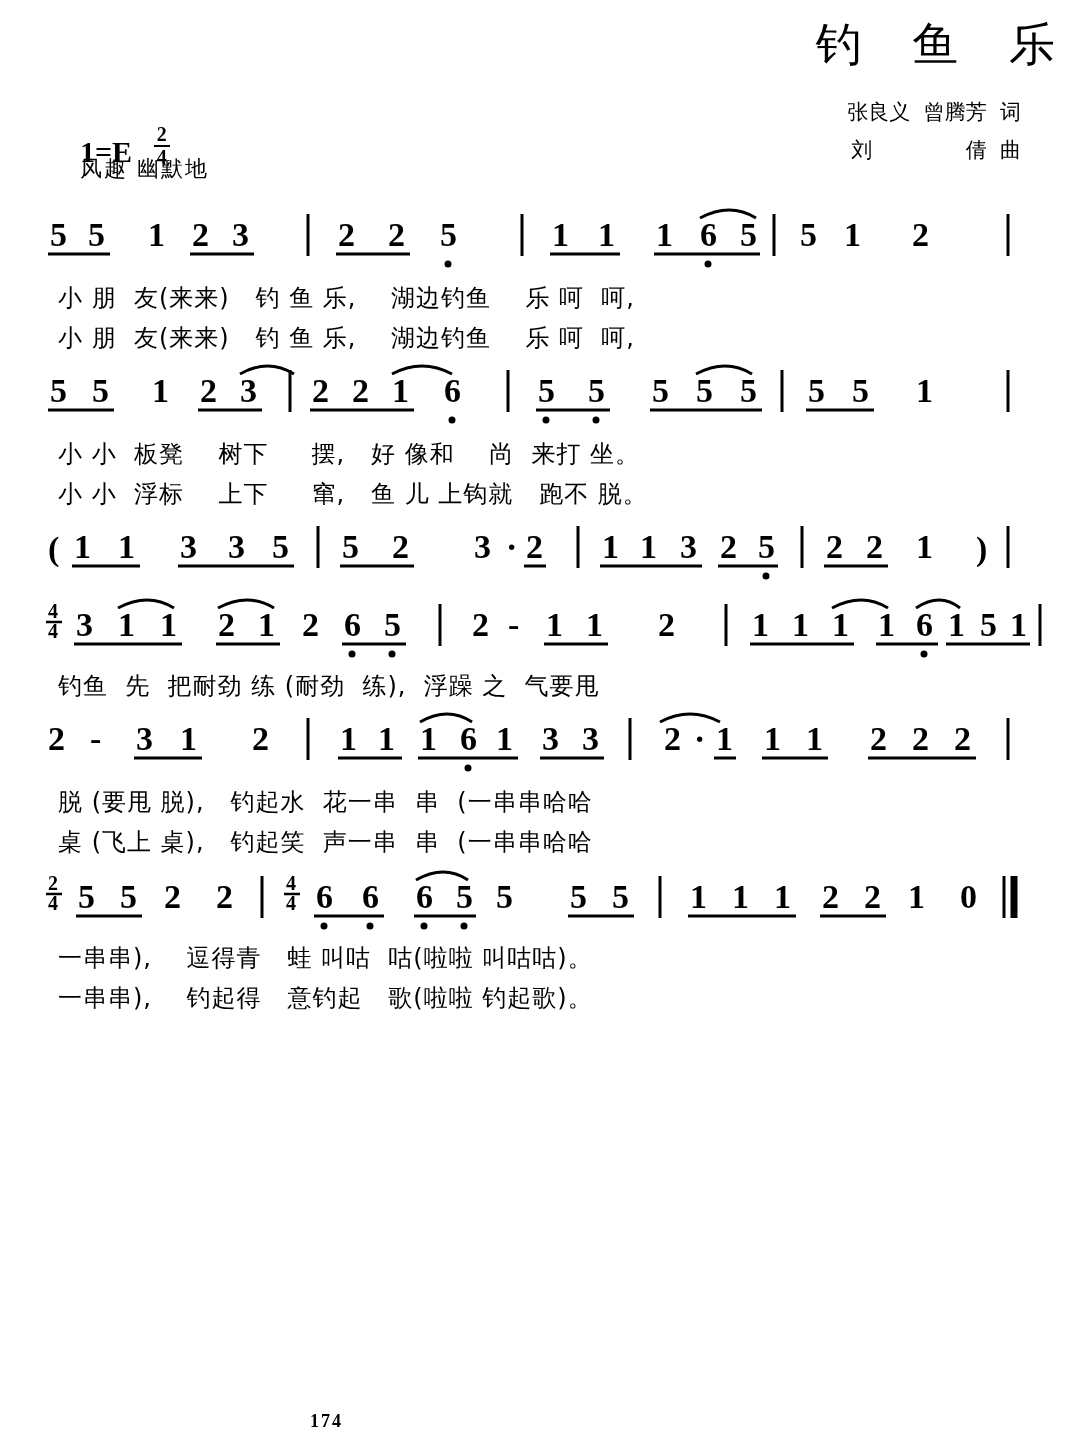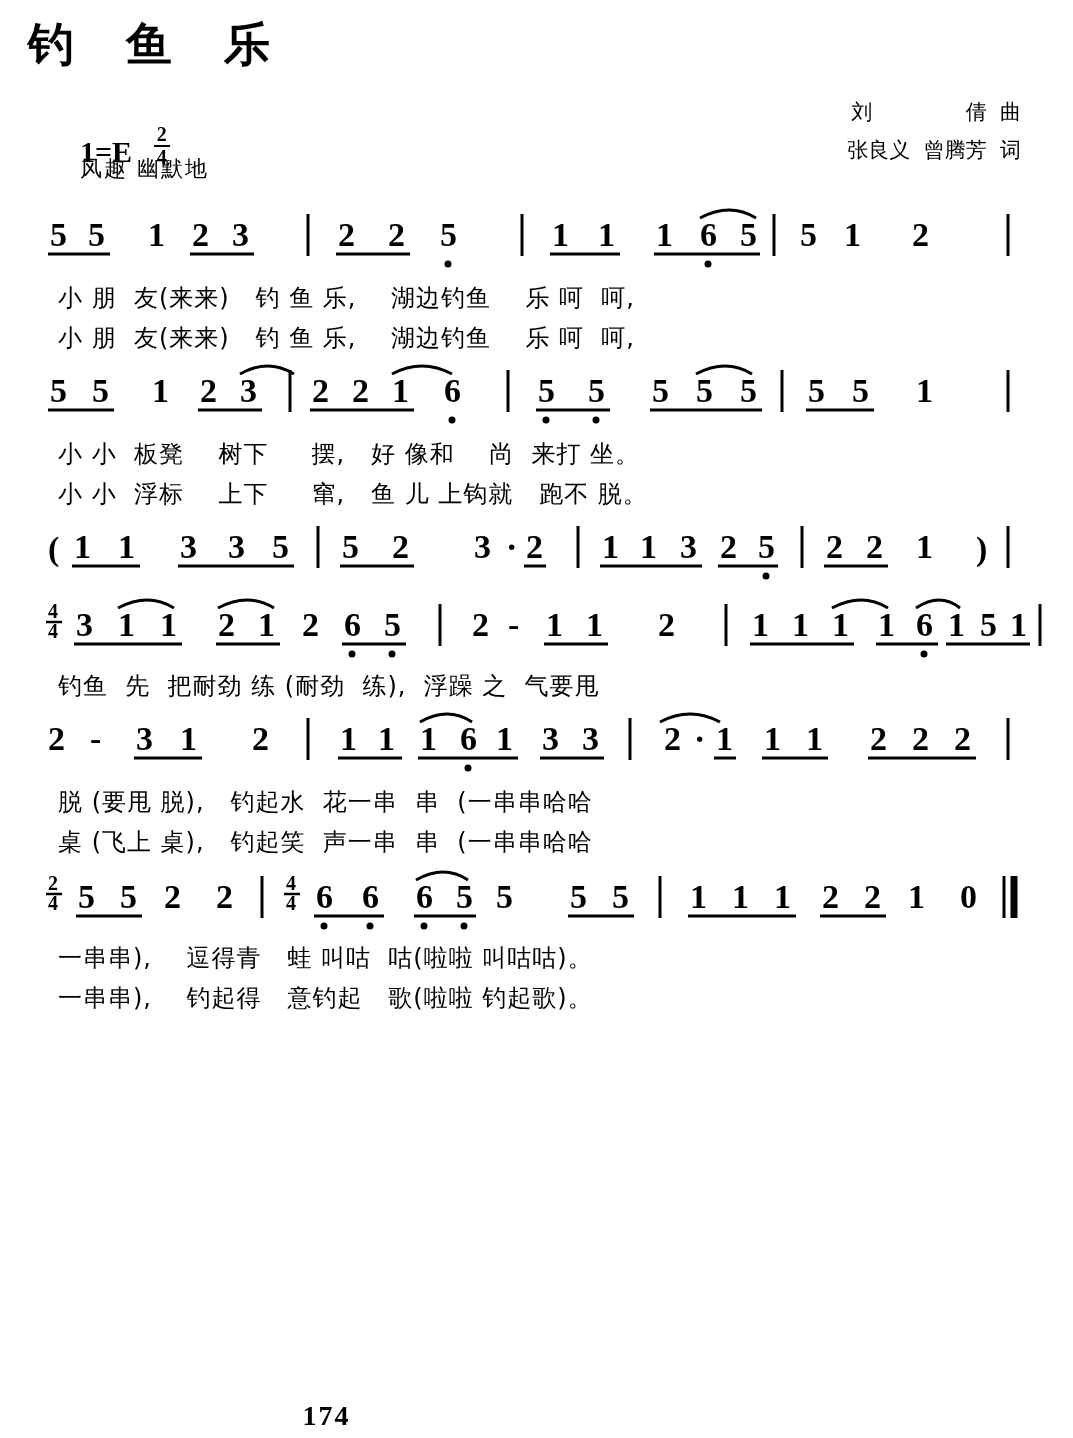--- a/index.html
+++ b/index.html
@@ -14,27 +14,27 @@
     color: #000000;
     position: relative;
     overflow: hidden;
   }
   .page {
     position: relative;
     width: 1073px;
     height: 1438px;
   }
   .title {
-    text-align: left;
+    text-align: right;
     font-family: "DejaVu Sans", sans-serif;
     font-size: 46px;
-    font-weight: bold;
+    font-weight: normal;
     letter-spacing: 18px;
     padding-top: 14px;
-    padding-left: 28px;
+    padding-left: 8px;
   }
   .headbar {
     position: relative;
     height: 108px;
     margin-top: 14px;
   }
   .keysig {
     position: absolute;
     left: 80px;
     top: 0px;
@@ -112,21 +112,21 @@
     margin-top: 8px;
     padding-left: 18px;
   }
   .pagenum {
     position: absolute;
     left: 0;
     right: 0;
     bottom: 6px;
     text-align: center;
     font-family: "Liberation Serif", serif;
-    font-size: 28px;
+    font-size: 18px;
     font-weight: bold;
     letter-spacing: 2px;
     padding-right: 420px;
   }
   svg { overflow: visible; }
 </style>
 </head>
 <body>
 
 <div class="page">
@@ -136,22 +136,22 @@
   <div class="headbar">
     <div class="keysig">
       <span>1=</span><span>E</span>
       <span class="meter">
         <span class="num">2</span>
         <span class="den">4</span>
       </span>
     </div>
     <div class="mood">风趣 幽默地</div>
     <div class="credits">
+      <div class="row"><span>张良义  曾腾芳  词</span></div>
       <div class="row"><span>刘              倩  曲</span></div>
-      <div class="row"><span>张良义  曾腾芳  词</span></div>
     </div>
   </div>
 
   <div class="systems">
 
     <div class="system">
       <div class="staffline">
         <svg class="noteimg" width="990" height="62" viewBox="0 0 990 62" xmlns="http://www.w3.org/2000/svg">
           <g font-family="Liberation Serif, serif" font-size="34" font-weight="bold" fill="#000">
             <text x="10" y="34">5</text>

